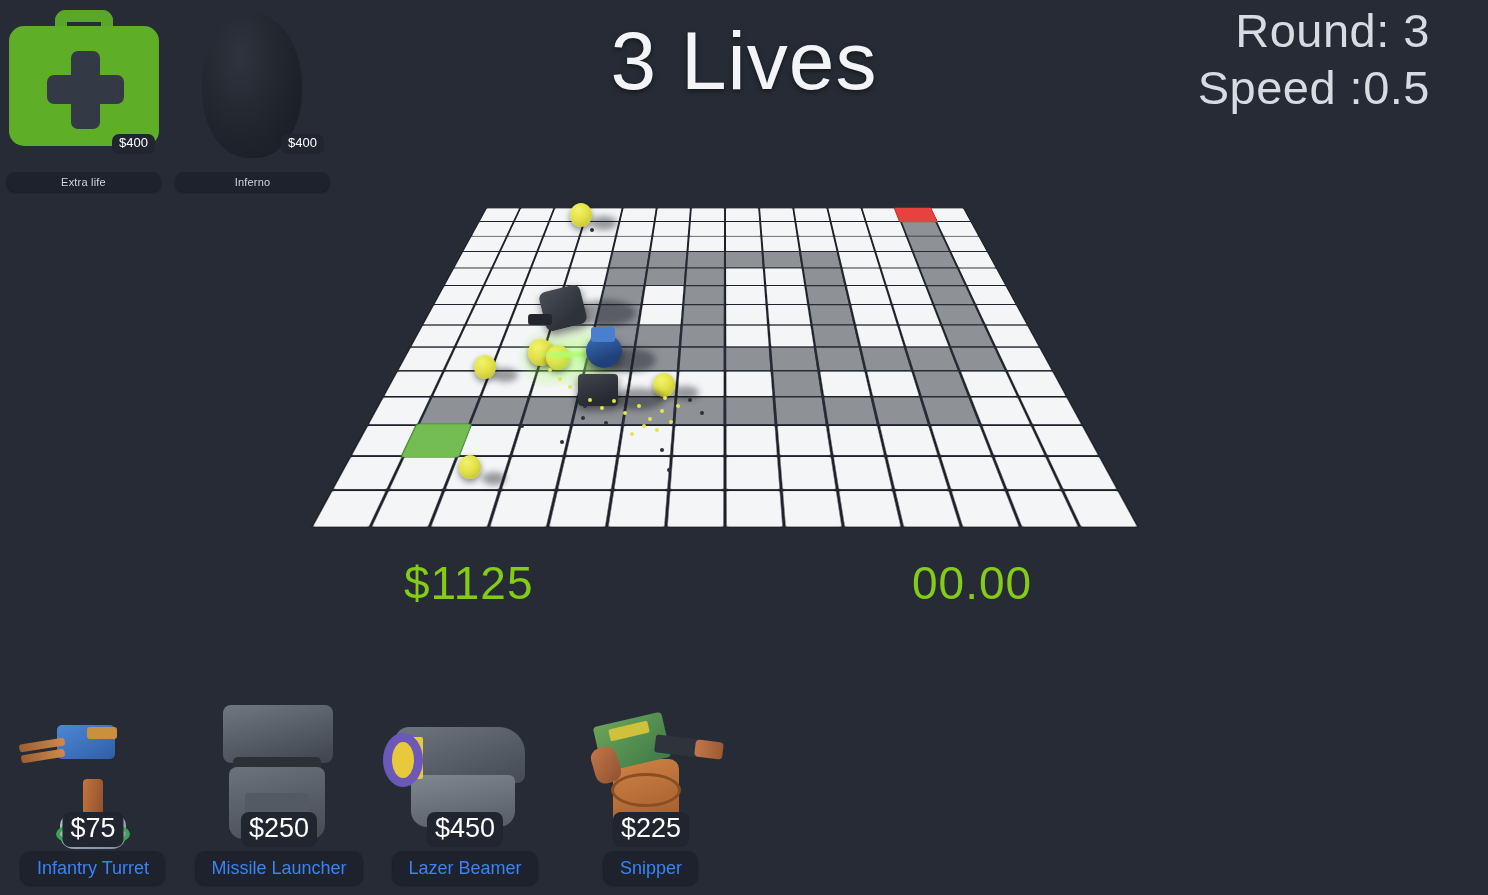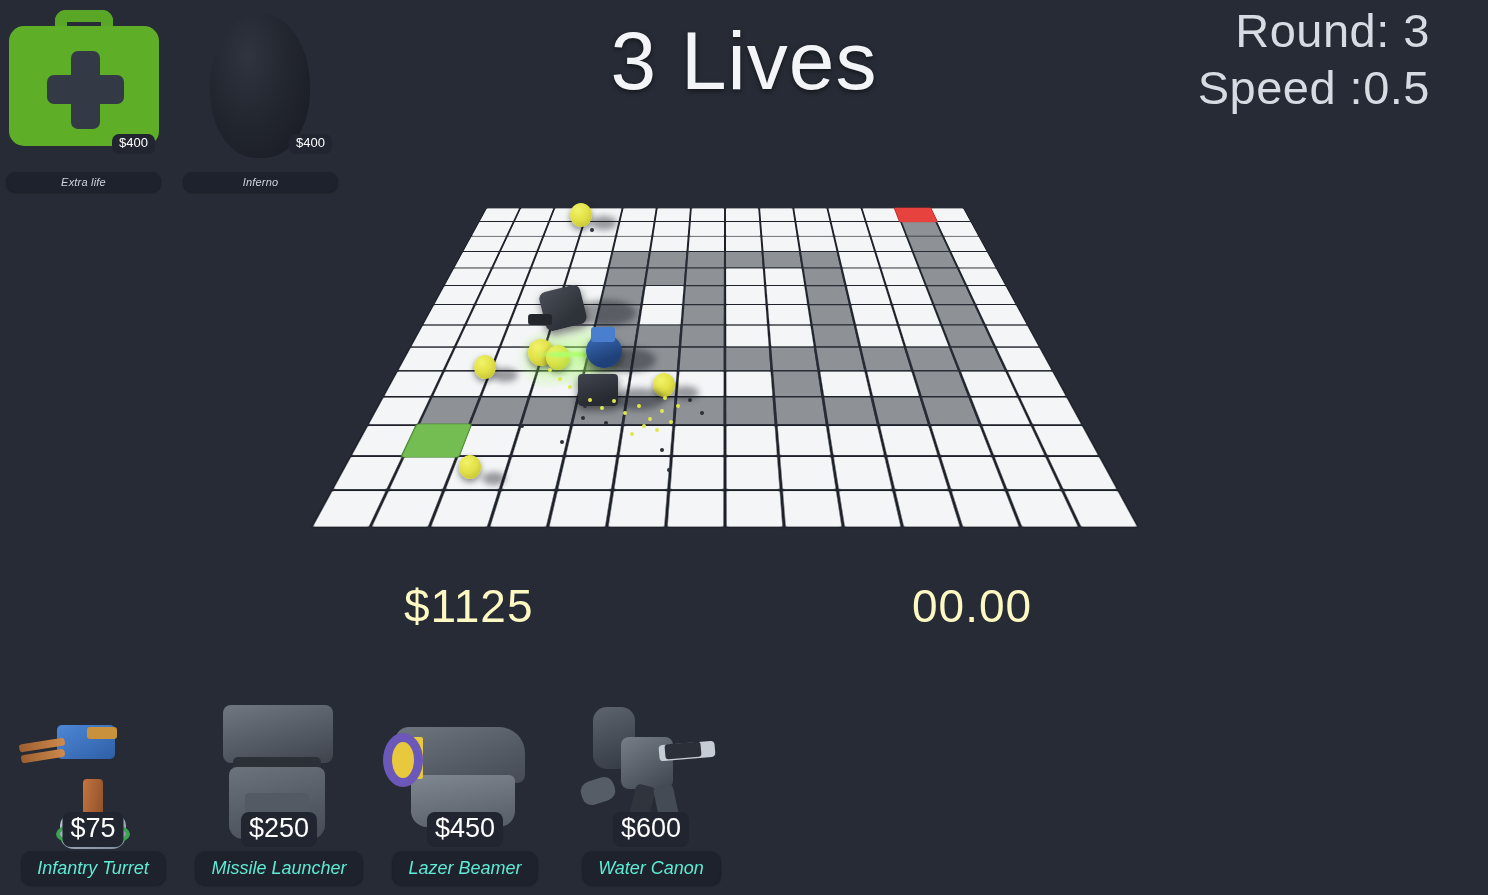--- a/index.html
+++ b/index.html
@@ -20,30 +20,29 @@
   
   .pill {
     background: #1d222c;
     border-radius: 9px;
     color: #cfd4dd;
     text-align: right;
     display: flex;
     align-items: center;
     justify-content: center;
     box-shadow: 0 1px 2px rgba(0,0,0,.35);
-    font-style: italic;
   }
 
   
   #powerups {
     position: absolute;
     left: 6px;
     top: 8px;
     display: flex;
-    gap: 22px;
+    gap: 14px;
   }
   .powerup {
     width: 155px;
     display: flex;
     flex-direction: column;
     align-items: center;
   }
   .pu-art {
     width: 155px;
     height: 160px;
@@ -290,23 +289,22 @@
     background: #dfe84a;
   }
   .spark.dark { background: #2b3038; }
 
   
   #money, #timer {
     position: absolute;
     top: 556px;
     font-size: 46px;
     font-weight: 300;
-    color: #fef9c3;
+    color: #84cc16;
     letter-spacing: 1px;
-    margin-top: 23px;
   }
   #money { left: 404px; }
   #timer { left: 912px; }
 
   
   #shop {
     position: absolute;
     left: 0;
     bottom: 0;
     width: 1488px;
@@ -343,21 +341,21 @@
     white-space: nowrap;
   }
   .si-label {
     position: absolute;
     left: 50%;
     transform: translateX(-50%);
     bottom: 10px;
     height: 34px;
     padding: 0 16px;
     font-size: 18px;
-    color: #5eead4;
+    color: #3b82f6;
     white-space: nowrap;
     border-radius: 10px;
   }
 
   
   .base-ring {
     position: absolute;
     left: 50%;
     transform: translateX(-50%);
     bottom: 4px;
@@ -727,29 +725,29 @@
       <div class="head-box" style="left:26px;top:74px;width:104px;height:52px;background:linear-gradient(170deg,#7f8791 0%,#565c66 100%);border-radius:6px 6px 16px 16px;"></div>
       <div class="head-box" style="left:4px;top:36px;width:34px;height:42px;background:#e8c83c;border-radius:10px 2px 2px 10px;"></div>
       <div style="position:absolute;left:-2px;top:32px;width:40px;height:54px;border:9px solid #6b58b8;border-radius:50%;box-sizing:border-box;"></div>
     </div>
     <div class="si-price">$450</div>
     <div class="pill si-label">Lazer Beamer</div>
   </div>
 
 
 
-
-
   <div class="shop-item">
     <div class="si-art">
-      <div class="head-box" style="left:22px;top:6px;width:42px;height:62px;background:linear-gradient(160deg,#5d646e 0%,#343943 100%);border-radius:14px;"></div>
-      <div class="head-box" style="left:50px;top:36px;width:52px;height:52px;background:linear-gradient(150deg,#767e88 0%,#3f454f 100%);border-radius:8px;"></div>
-      <div class="head-box" style="left:88px;top:42px;width:56px;height:16px;background:#c6ccd4;border-radius:4px;transform:rotate(-5deg);"></div>
-      <div class="head-box" style="left:94px;top:42px;width:36px;height:15px;background:#2b3038;border-radius:3px;transform:rotate(-5deg);"></div>
-      <div class="head-box" style="left:60px;top:84px;width:20px;height:46px;background:#2f343d;transform:rotate(14deg);border-radius:5px;"></div>
-      <div class="head-box" style="left:86px;top:84px;width:20px;height:44px;background:#454b55;transform:rotate(-12deg);border-radius:5px;"></div>
-      <div class="head-box" style="left:10px;top:78px;width:34px;height:24px;background:#565d67;border-radius:10px;transform:rotate(-18deg);"></div>
+      <div class="head-box" style="left:42px;top:58px;width:66px;height:66px;background:linear-gradient(160deg,#d08345 0%,#a15c2c 100%);border-radius:10px 10px 6px 6px;"></div>
+      <div style="position:absolute;left:40px;top:72px;width:70px;height:34px;border:3px solid #8a4d24;border-radius:50%;box-sizing:border-box;"></div>
+      <div class="head-box" style="left:26px;top:18px;width:70px;height:46px;background:linear-gradient(150deg,#6aa35a 0%,#3f7a46 100%);transform:rotate(-13deg);border-radius:4px;"></div>
+      <div class="head-box" style="left:38px;top:24px;width:40px;height:12px;background:#cfc23a;transform:rotate(-13deg);border-radius:2px;"></div>
+      <div class="head-box" style="left:22px;top:46px;width:26px;height:36px;background:linear-gradient(140deg,#c4764a,#8e5130);transform:rotate(-16deg);border-radius:10px;"></div>
+      <div class="head-box" style="left:84px;top:36px;width:46px;height:18px;background:#2f343c;transform:rotate(7deg);border-radius:3px;"></div>
+      <div class="head-box" style="left:124px;top:40px;width:28px;height:17px;background:linear-gradient(90deg,#c4764a,#9b5a34);transform:rotate(7deg);border-radius:4px;"></div>
     </div>
-    <div class="si-price">$600</div>
-    <div class="pill si-label">Water Canon</div>
+    <div class="si-price">$225</div>
+    <div class="pill si-label">Snipper</div>
   </div>
 
+
+
 </div>
 
 </body></html>

